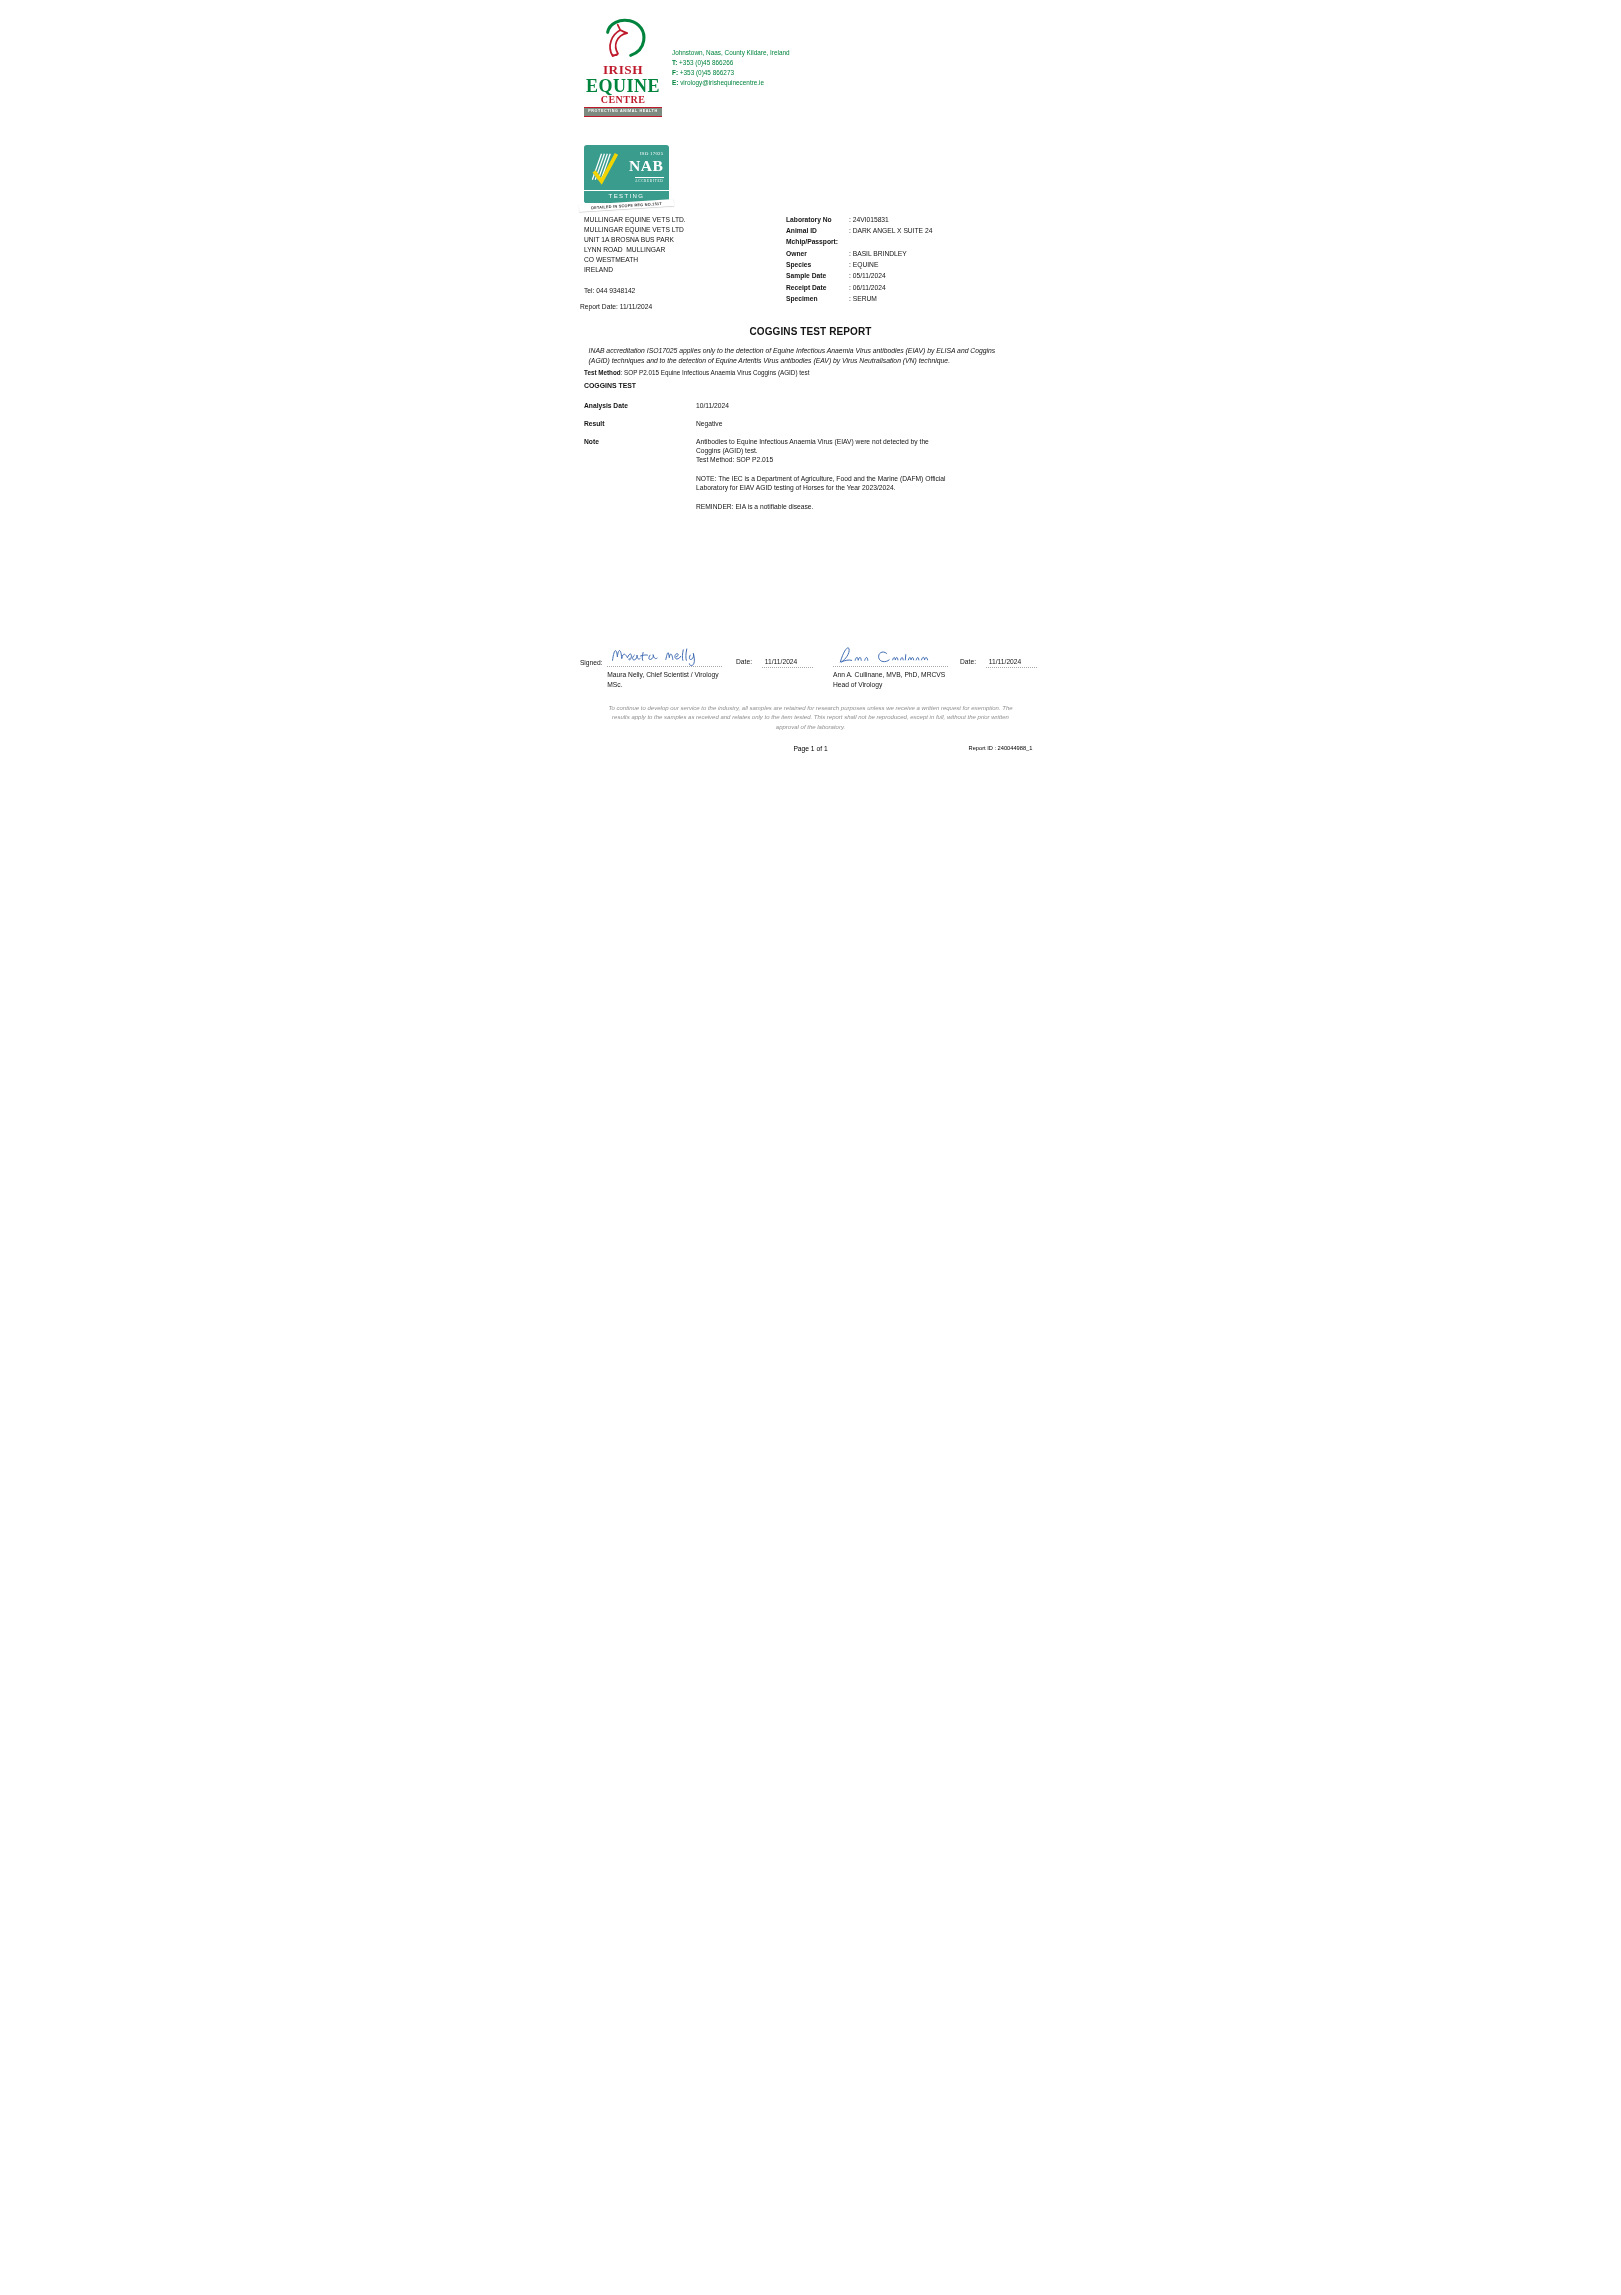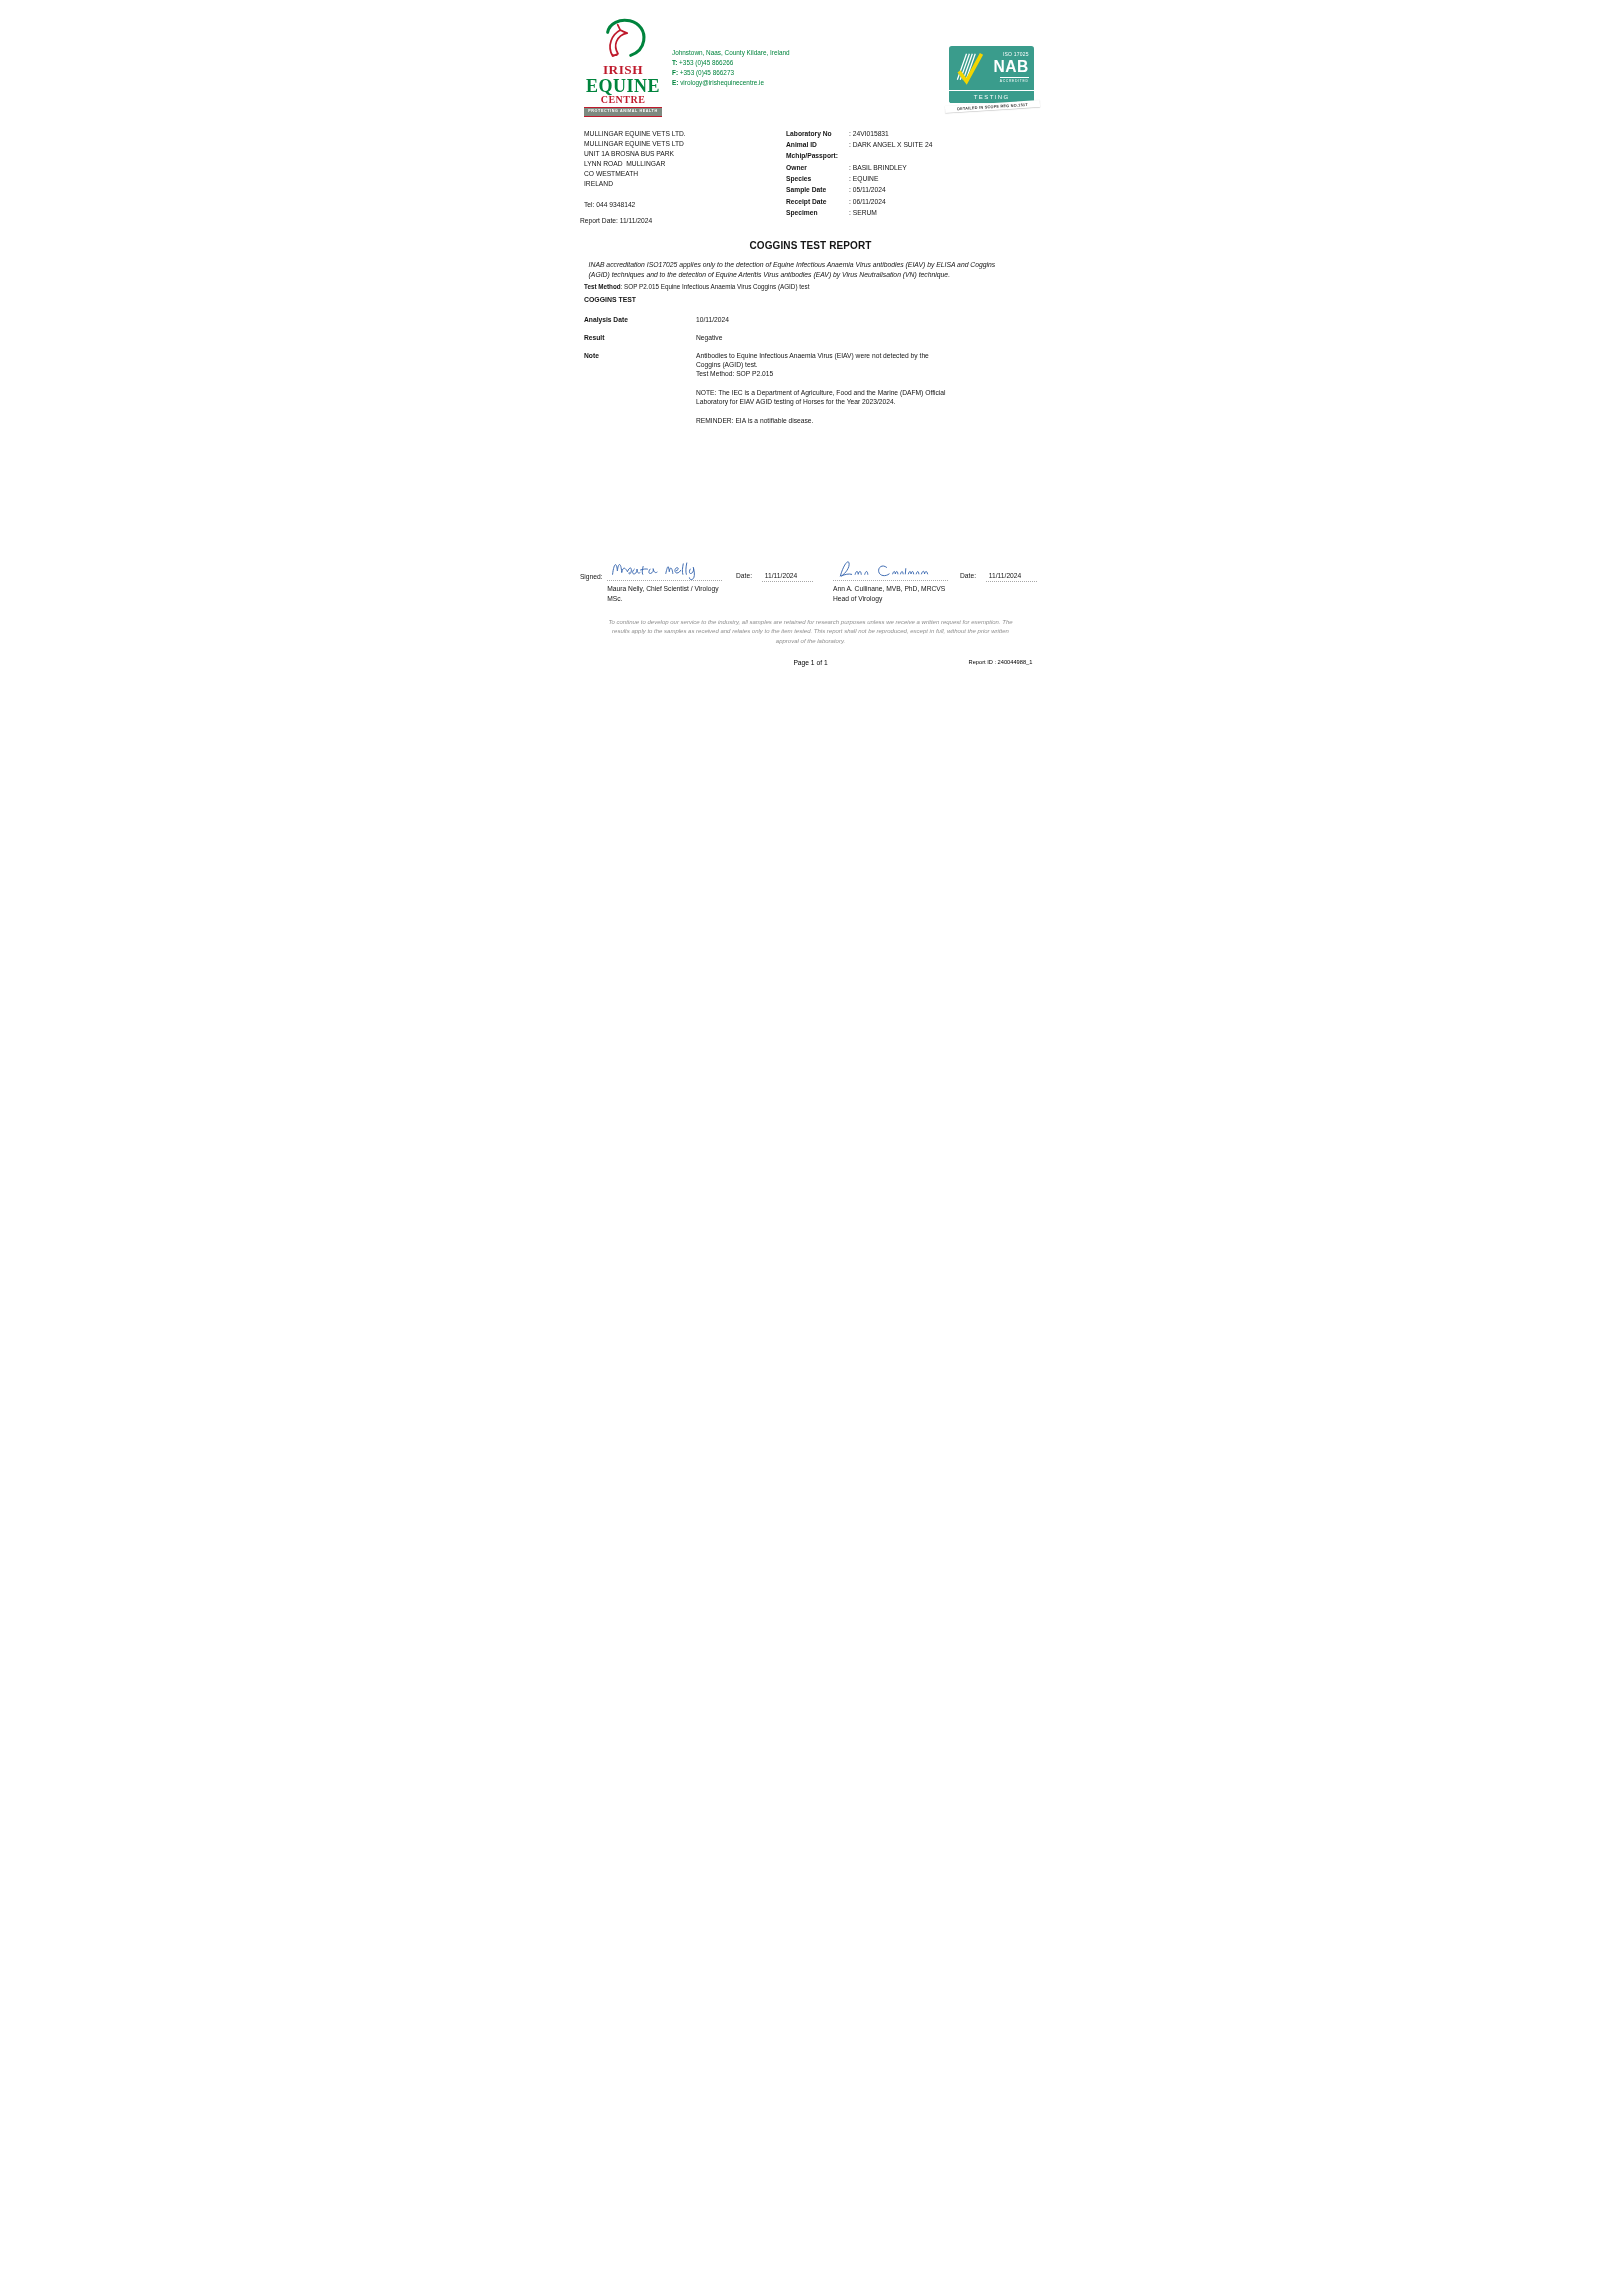--- a/index.html
+++ b/index.html
@@ -11,21 +11,21 @@
     min-height: 715px;
     margin: 0 auto;
     background: #fff;
     padding: 17.4px 26px 12px 26px;
     position: relative;
     font-size: 6.7px;
     line-height: 1.35;
   }
 
   
-  .header { display: flex; justify-content: space-between; align-items: flex-start; }
+  .header { display: flex; justify-content: space-between; align-items: flex-start; flex-direction: column; }
   .brand-wrap { display: flex; }
 
   .logo-col { width: 78px; text-align: center; }
   .horse-svg { width: 54px; height: 46px; display: block; margin: 0 auto; }
   .logo-word { font-family: "Liberation Serif", serif; font-weight: bold; line-height: 1.0; letter-spacing: 0.5px; }
   .logo-word.red { color: #bf1a2c; font-size: 13.3px; }
   .logo-word.green { color: #00843d; font-size: 18px; }
   .logo-word.centre { font-size: 10px; }
   .logo-ribbon {
     margin-top: 2.3px;
@@ -39,21 +39,21 @@
     padding: 1.4px 0.9px;
     white-space: nowrap;
   }
 
   .contact-col { margin-left: 10px; padding-top: 31px; color: #00843d; font-size: 6.4px; line-height: 1.55; }
   .contact-col .lbl { font-weight: bold; }
 
   
   .inab-wrap { margin-top: 28.5px; margin-right: 2.8px; position: relative; width: 85px; }
   .inab-box { background: #3a9c8c; border-radius: 2.8px; padding: 4.6px 4.6px 0 4.6px; position: relative; overflow: hidden; }
-  .inab-top { display: flex; }
+  .inab-top { display: flex; font-family: Liberation Serif, serif; }
   .inab-mark { width: 30px; height: 36px; flex: 0 0 auto; }
   .inab-right { flex: 1; color: #ffffff; text-align: right; padding-right: 0.9px; }
   .inab-iso { font-size: 5px; letter-spacing: 0.2px; margin-top: 0.9px; }
   .inab-name { font-size: 15.6px; font-weight: bold; letter-spacing: 0.5px; line-height: 1.05; margin-top: 0.9px; }
   .inab-accredited { font-size: 3.4px; letter-spacing: 0.7px; border-top: 0.5px solid #fff; display: inline-block; padding-top: 0.9px; margin-top: 0.9px; }
   .inab-testing-band { margin: 3.7px -4.6px 0 -4.6px; border-top: 0.9px solid #ffffff; background: #3a9c8c; color: #fff; text-align: center; font-size: 6px; letter-spacing: 1.4px; padding: 1.8px 0 2.3px 0; }
   .inab-ribbon {
     position: absolute; left: -4.6px; bottom: -6.4px; width: 95px;
     background: #ffffff; color: #3c3c3c; font-size: 3.9px; font-weight: bold;
     letter-spacing: 0.2px; text-align: center; padding: 0.9px 0;

